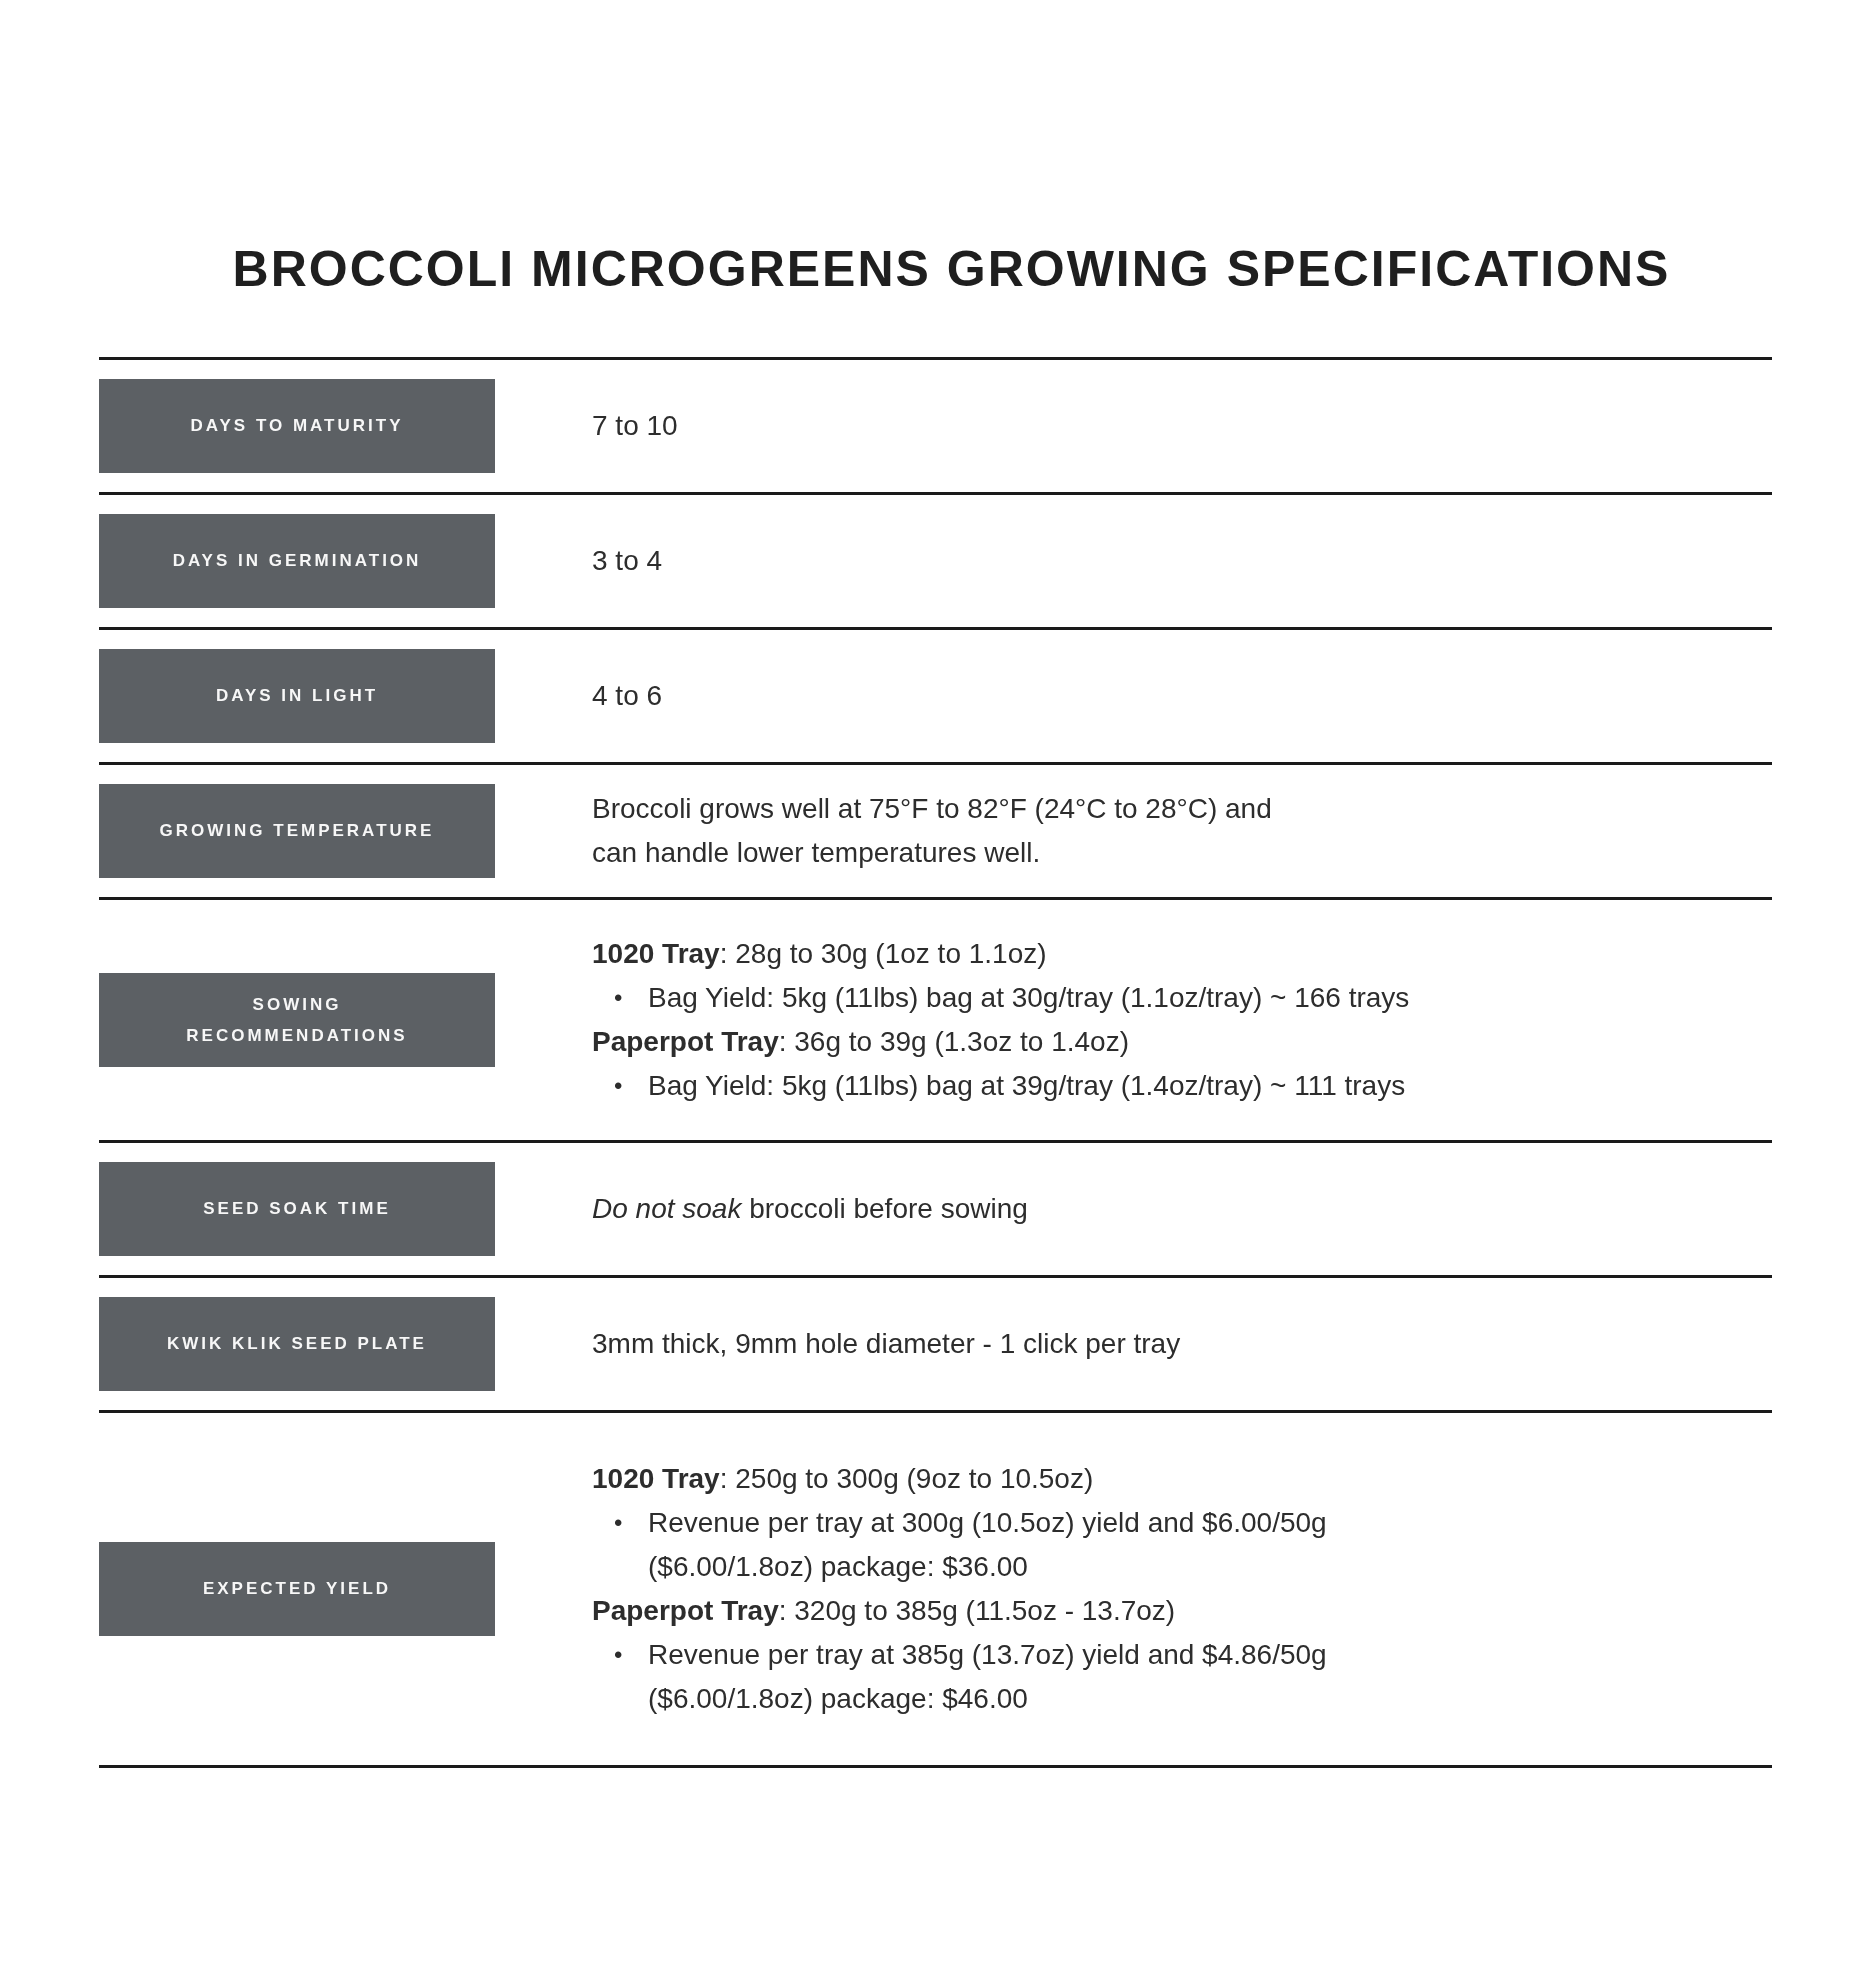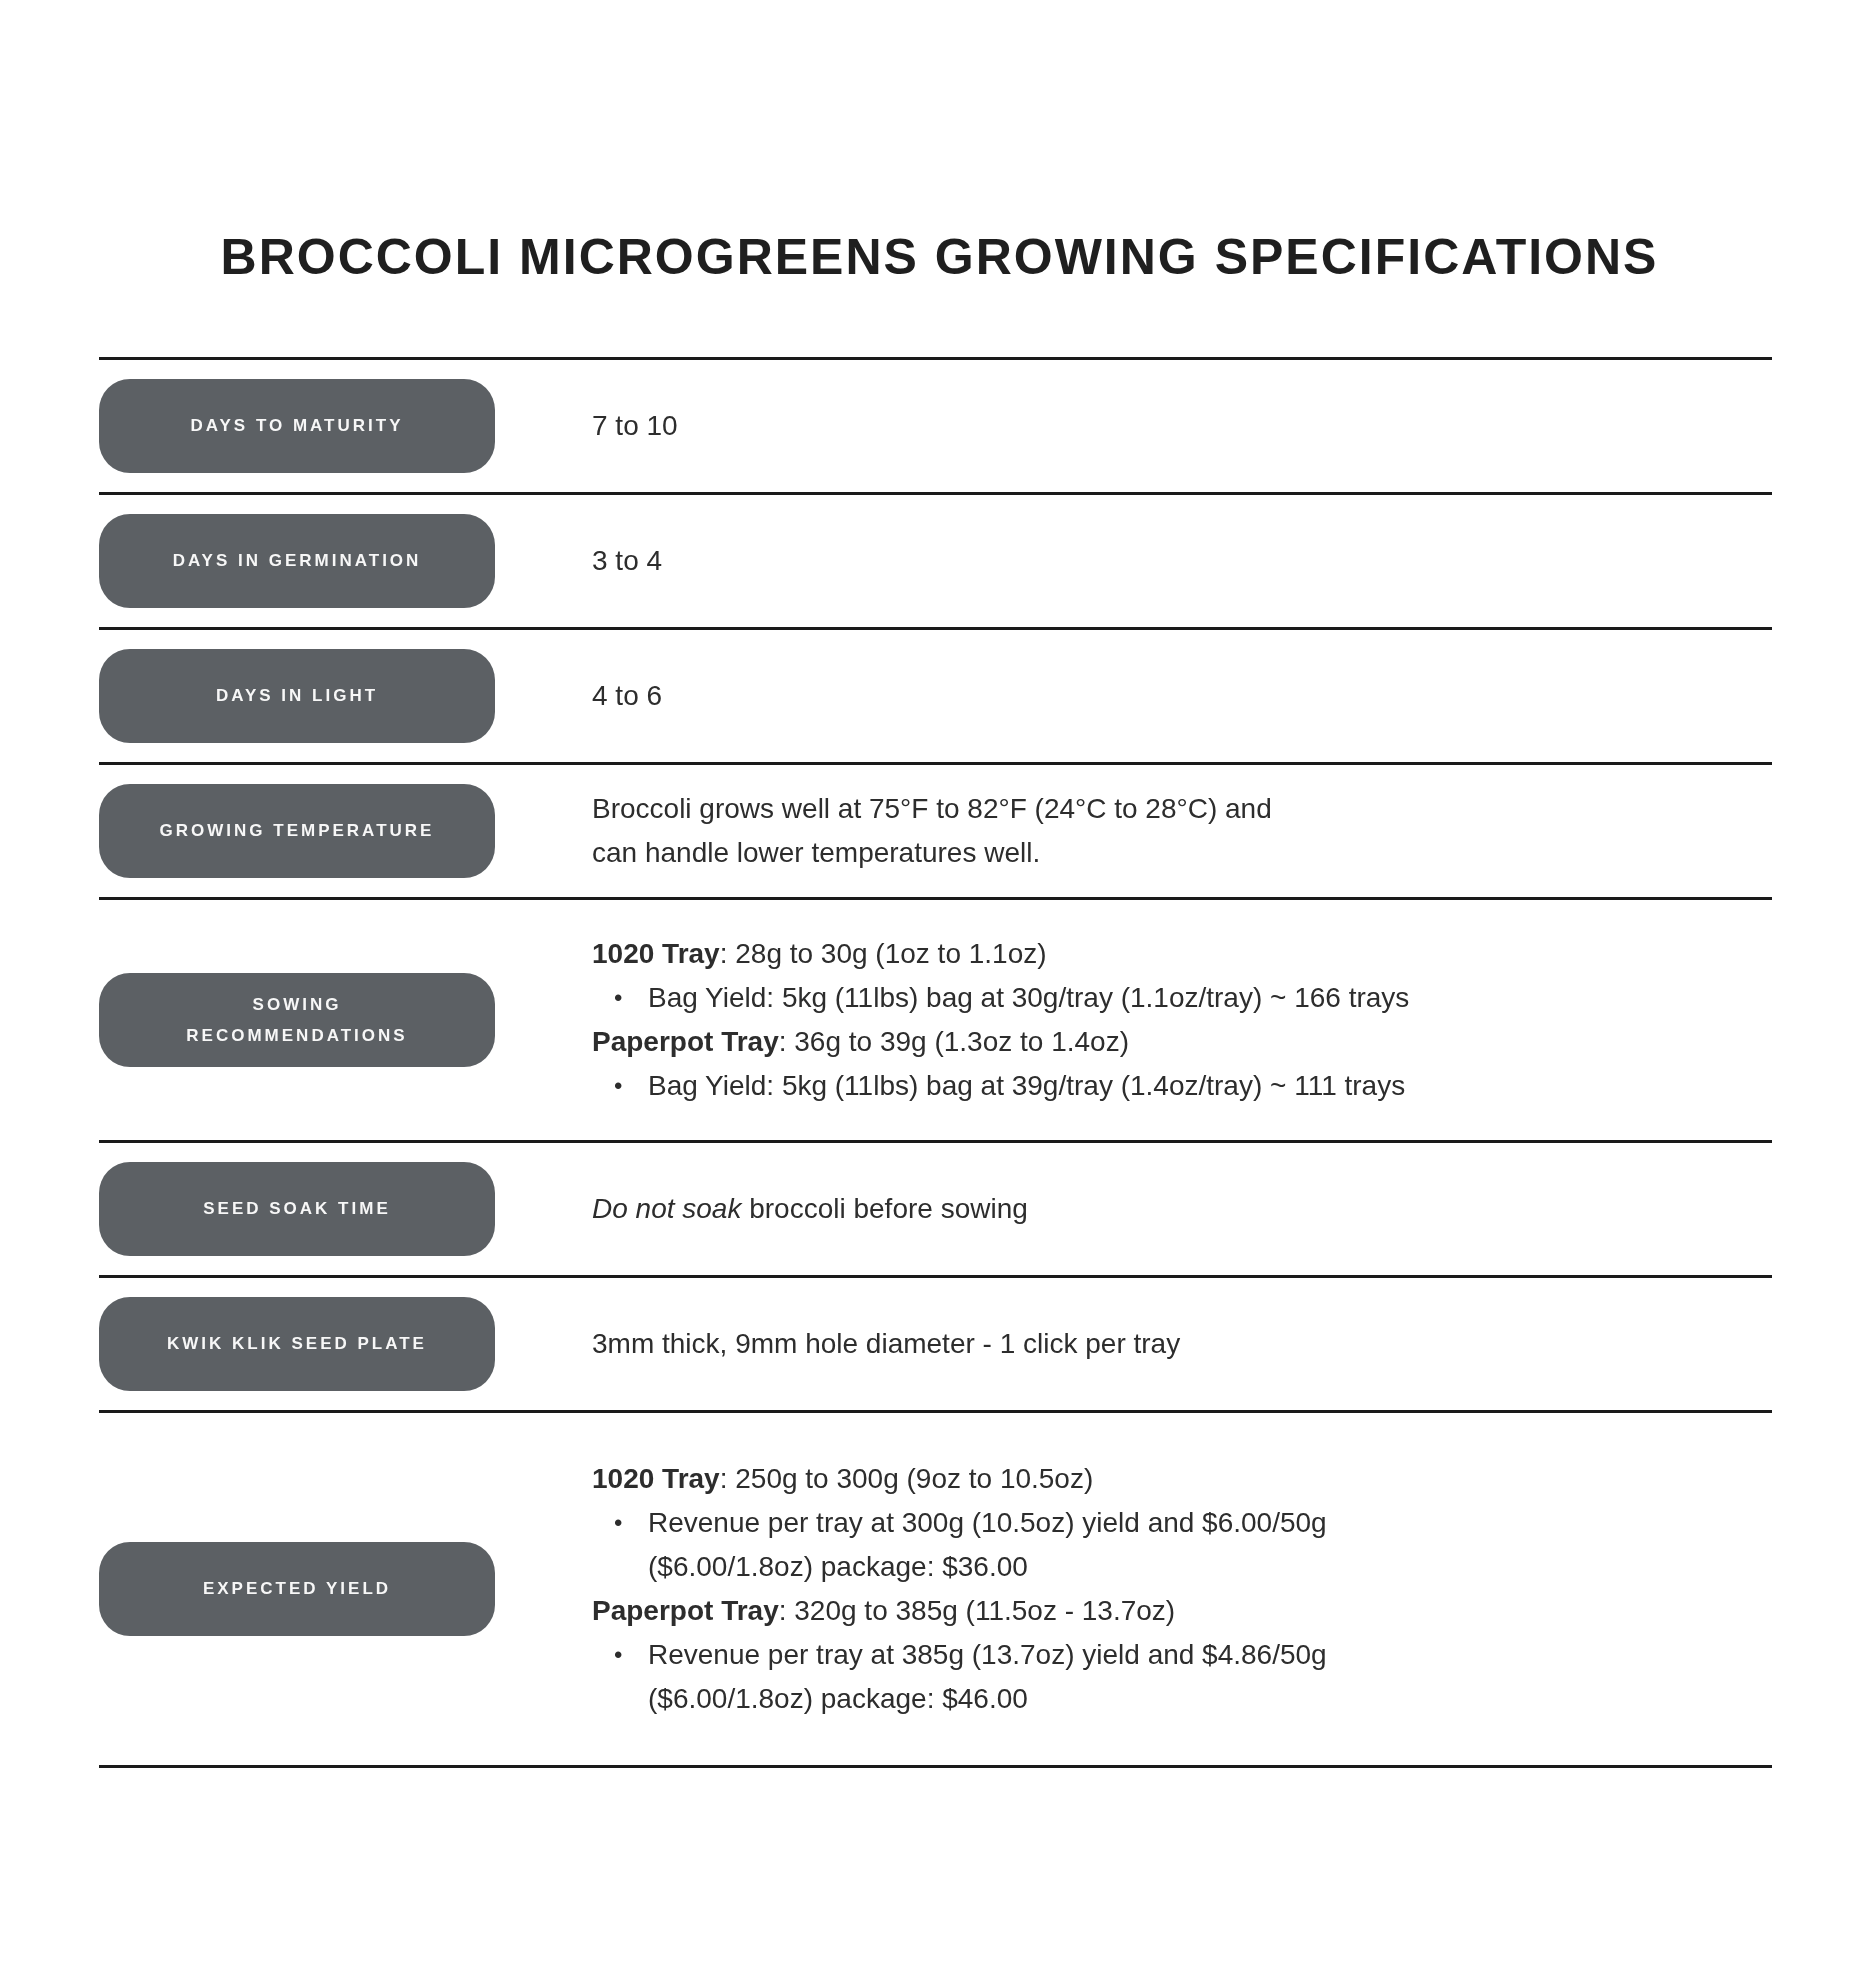--- a/index.html
+++ b/index.html
@@ -11,21 +11,21 @@
     position: relative;
     overflow: hidden;
   }
   .page { position: absolute; inset: 0; }
 
   .title {
     position: absolute;
     top: 224px;
     left: 99px;
     width: 1673px;
-    margin: 4px;
+    margin: 16px;
     text-align: center;
     font-size: 50px;
     font-weight: 700;
     letter-spacing: 2px;
     white-space: nowrap;
     color: var(--title-text, #1f1f1f);
   }
 
   .table {
     position: absolute;
@@ -53,21 +53,20 @@
     color: var(--label-text, #f7f7f7);
     display: flex;
     flex-direction: column;
     justify-content: center;
     align-items: center;
     text-align: center;
     font-size: 17px;
     font-weight: 700;
     letter-spacing: 3px;
     line-height: 1.85;
-    border-radius: 31px;
   }
 
   .value {
     flex: 1;
     margin-left: 97px;
     font-size: 28px;
     line-height: 44px;
     color: var(--value-text, #2d2d2d);
   }
   .block.gap { }

